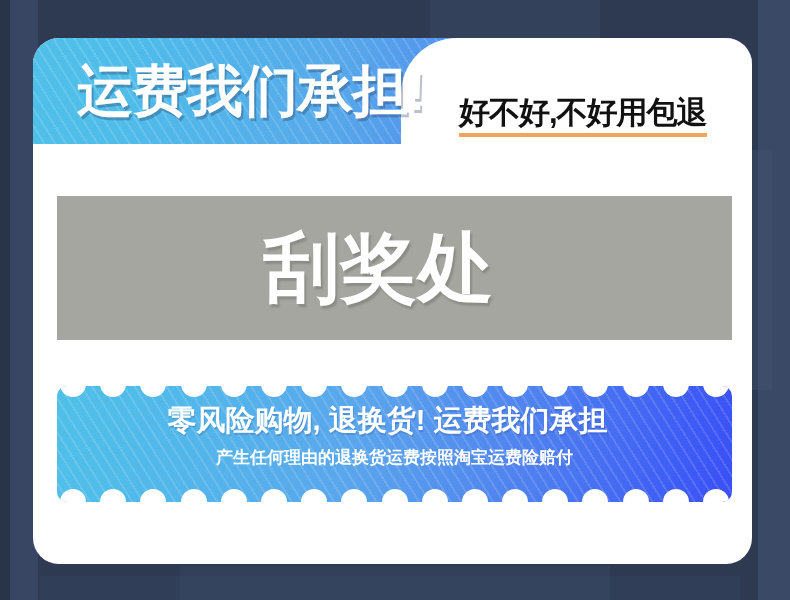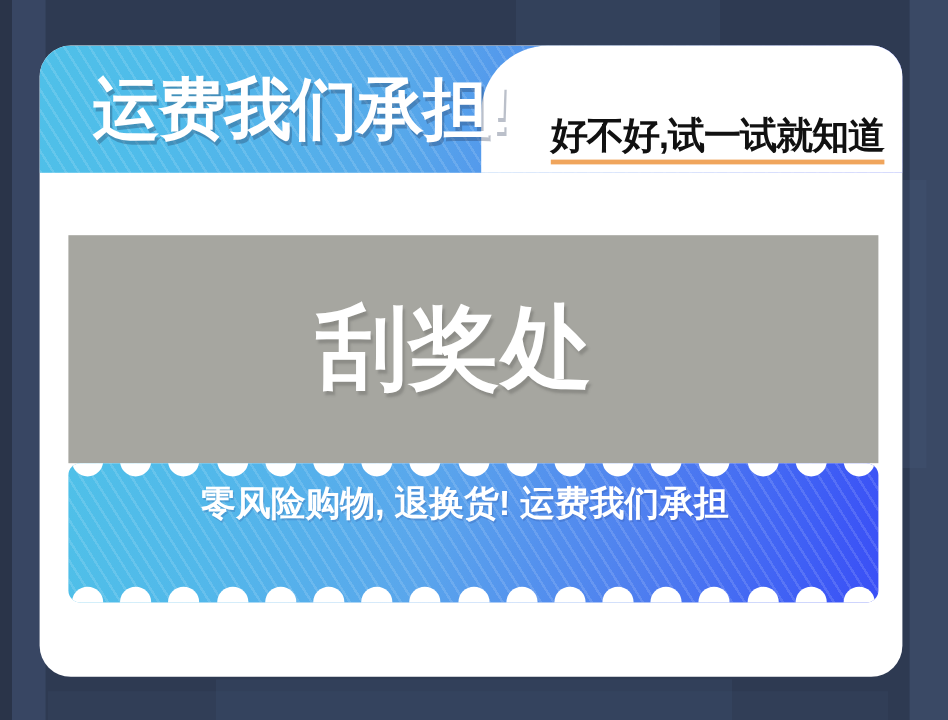--- a/index.html
+++ b/index.html
@@ -117,21 +117,21 @@
     background: #f0a55c;
     width: 100%;
   }
 
   
   #scratch {
     position: absolute;
     left: 24px;
     top: 158px;
     width: 675px;
-    height: 190px;
+    height: 144px;
     background: #a6a6a0;
     display: flex;
     align-items: center;
     justify-content: center;
     padding-right: 31px;
   }
   #scratch-label {
     font-size: 76px;
     line-height: 84px;
     font-weight: bold;
@@ -232,31 +232,32 @@
 
   <div id="header-band">
     <div class="hatch"></div>
   </div>
 
   <div id="header-notch"></div>
 
   <div id="headline" style="color: rgb(255, 255, 255);">运费我们承担!</div>
 
   <div id="subheadline-wrap">
-    <div id="subheadline" style="color: rgb(17, 17, 17);">好不好,试一试就知道</div>
+    <div id="subheadline" style="color: rgb(17, 17, 17);">好不好,不好用包退</div>
     <div id="subheadline-rule" style="background: rgb(240, 165, 92);"></div>
   </div>
 
   <div id="scratch" style="background: rgb(166, 166, 160);">
     <div id="scratch-label" style="color: rgb(255, 255, 255);">刮奖处</div>
   </div>
 
   <div id="banner">
     <div class="hatch"></div>
     <div id="banner-text" style="color: rgb(255, 255, 255);">零风险购物, 退换货!  运费我们承担</div>
+    <div id="banner-sub" style="color: rgb(255, 255, 255);">产生任何理由的退换货运费按照淘宝运费险赔付</div>
     <div class="scallop-row top" id="scallop-top">
         <div class="dot" style="background: rgb(255, 255, 255);"></div>
         <div class="dot" style="background: rgb(255, 255, 255);"></div>
         <div class="dot" style="background: rgb(255, 255, 255);"></div>
         <div class="dot" style="background: rgb(255, 255, 255);"></div>
         <div class="dot" style="background: rgb(255, 255, 255);"></div>
         <div class="dot" style="background: rgb(255, 255, 255);"></div>
         <div class="dot" style="background: rgb(255, 255, 255);"></div>
         <div class="dot" style="background: rgb(255, 255, 255);"></div>
         <div class="dot" style="background: rgb(255, 255, 255);"></div>

